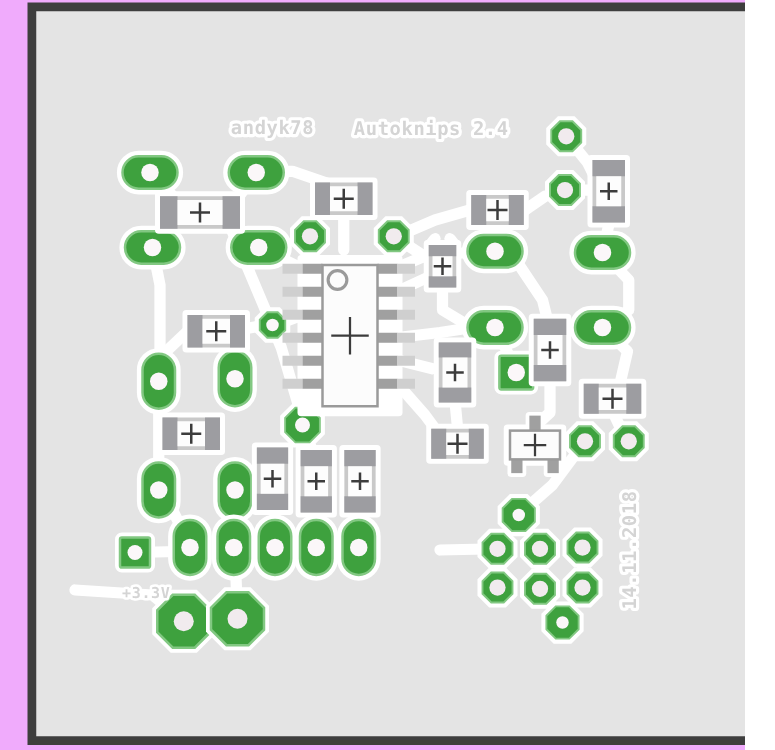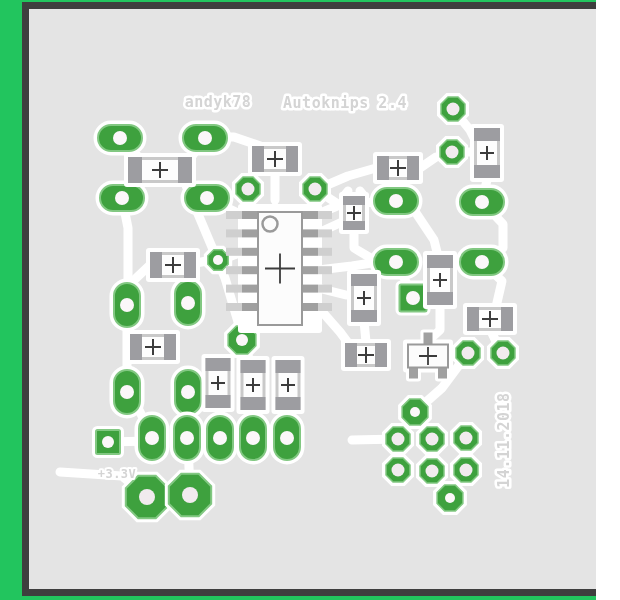--- a/index.html
+++ b/index.html
@@ -1,16 +1,16 @@
 <!DOCTYPE html>
 <html><head>
 <meta charset="utf-8">
 <style>
   html,body{margin:0;padding:0;background:#ffffff;}
-  .stage{position:relative;width:596px;height:600px;background:#22c55e;overflow:hidden;}
+  .stage{position:relative;width:596px;height:600px;background:#f0abfc;overflow:hidden;}
   svg{display:block;}
   .silk{
     fill:#d4d4d4;
     stroke:#ffffff;
     stroke-width:5px;
     paint-order:stroke;
     stroke-linejoin:round;
     font-family:"DejaVu Sans Mono","Liberation Mono",monospace;
     font-weight:bold;
     font-size:15px;

